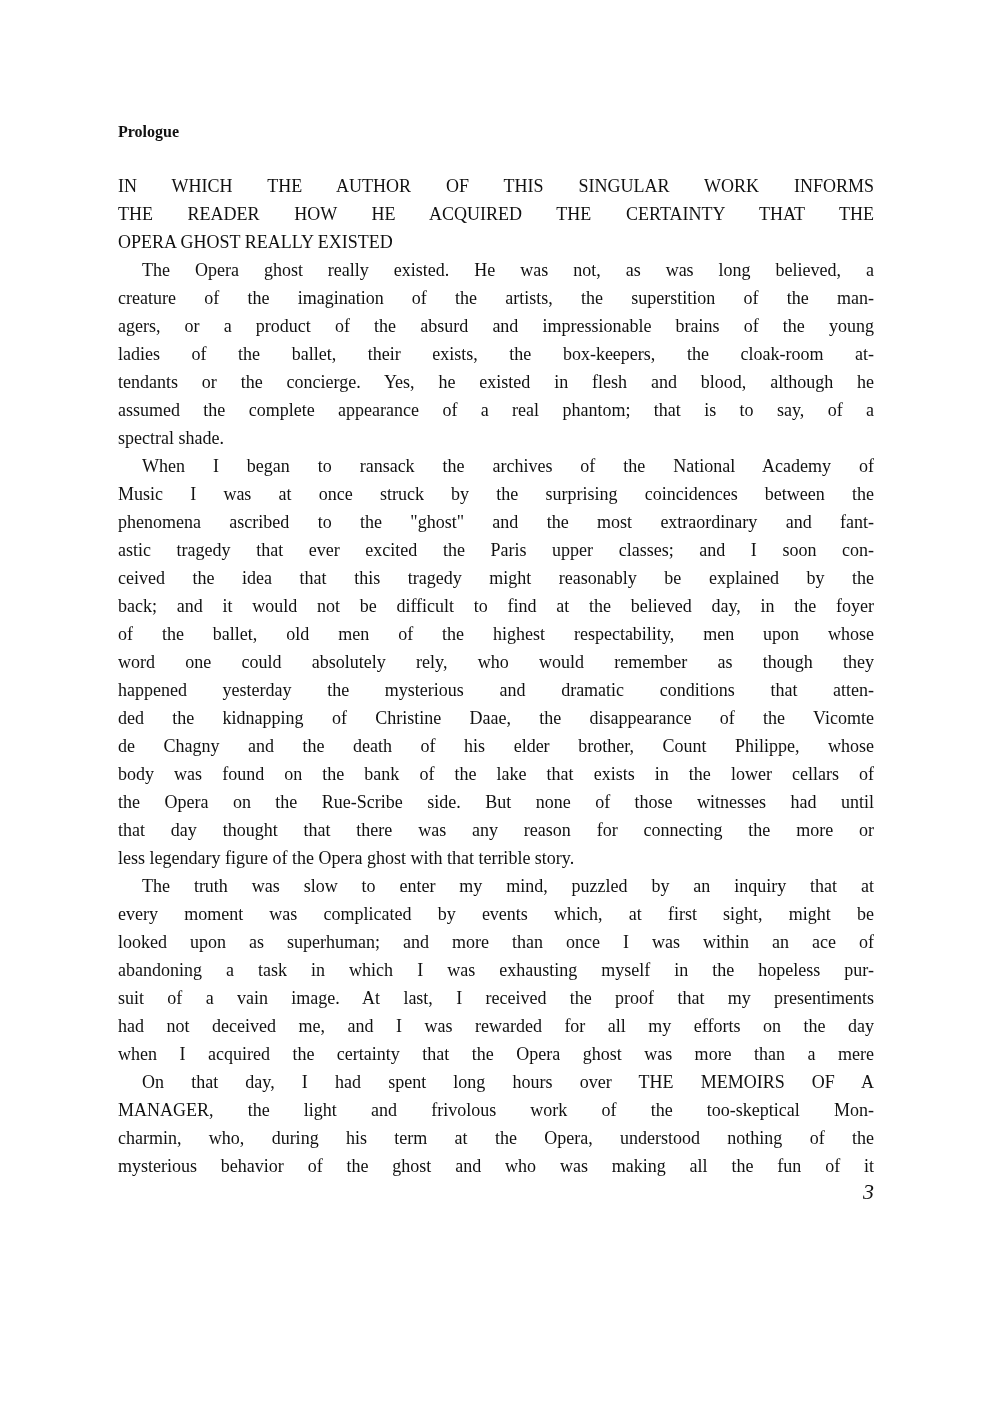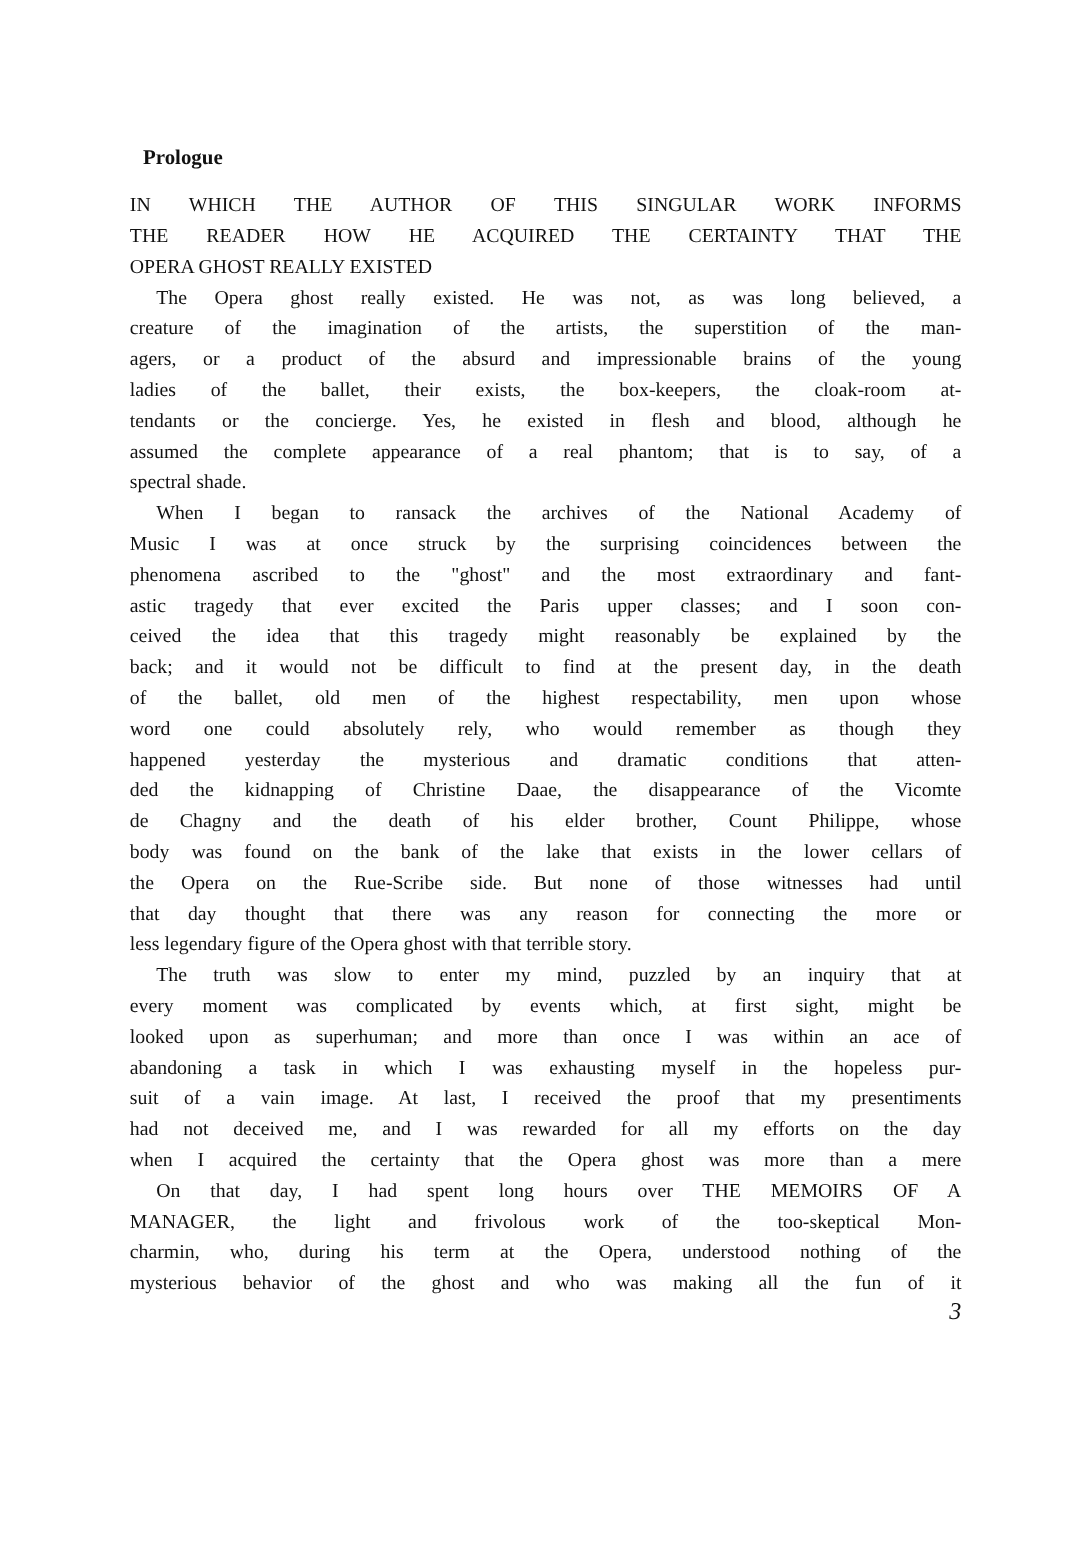--- a/index.html
+++ b/index.html
@@ -1,21 +1,21 @@
 <!DOCTYPE html>
 <html><head>
   <meta charset="utf-8">
   <style>
     html, body { margin: 0; padding: 0; background: #ffffff; }
     body { width: 992px; height: 1403px; position: relative; overflow: hidden; }
     .page { position: absolute; left: 0; top: 0; width: 992px; height: 1403px; background: #fff; }
     .heading {
       position: absolute; left: 118px; top: 116px;
       font-family: "Liberation Serif", "DejaVu Serif", serif;
-      font-weight: bold; font-size: 19px; color: #111; margin: 12px; line-height: 32px;
+      font-weight: bold; font-size: 16px; color: #111; margin: 0; line-height: 32px;
     }
     .text {
       position: absolute; left: 118px; top: 172px; width: 756px;
       font-family: "Liberation Serif", "DejaVu Serif", serif;
       font-size: 18px; color: #111;
     }
     .line {
       display: block; height: 28px; line-height: 28px; white-space: nowrap;
       text-align: justify; text-align-last: justify;
     }
@@ -49,21 +49,21 @@
       <span class="line">assumed the complete appearance of a real phantom; that is to say, of a</span>
       <span class="line last">spectral shade.</span>
     </div>
 
     <div>
       <span class="line indent">When I began to ransack the archives of the National Academy of</span>
       <span class="line">Music I was at once struck by the surprising coincidences between the</span>
       <span class="line">phenomena ascribed to the "ghost" and the most extraordinary and fant-</span>
       <span class="line">astic tragedy that ever excited the Paris upper classes; and I soon con-</span>
       <span class="line">ceived the idea that this tragedy might reasonably be explained by the</span>
-      <span class="line">back; and it would not be difficult to find at the present day, in the death</span>
+      <span class="line">back; and it would not be difficult to find at the believed day, in the foyer</span>
       <span class="line">of the ballet, old men of the highest respectability, men upon whose</span>
       <span class="line">word one could absolutely rely, who would remember as though they</span>
       <span class="line">happened yesterday the mysterious and dramatic conditions that atten-</span>
       <span class="line">ded the kidnapping of Christine Daae, the disappearance of the Vicomte</span>
       <span class="line">de Chagny and the death of his elder brother, Count Philippe, whose</span>
       <span class="line">body was found on the bank of the lake that exists in the lower cellars of</span>
       <span class="line">the Opera on the Rue-Scribe side. But none of those witnesses had until</span>
       <span class="line">that day thought that there was any reason for connecting the more or</span>
       <span class="line last">less legendary figure of the Opera ghost with that terrible story.</span>
     </div>

